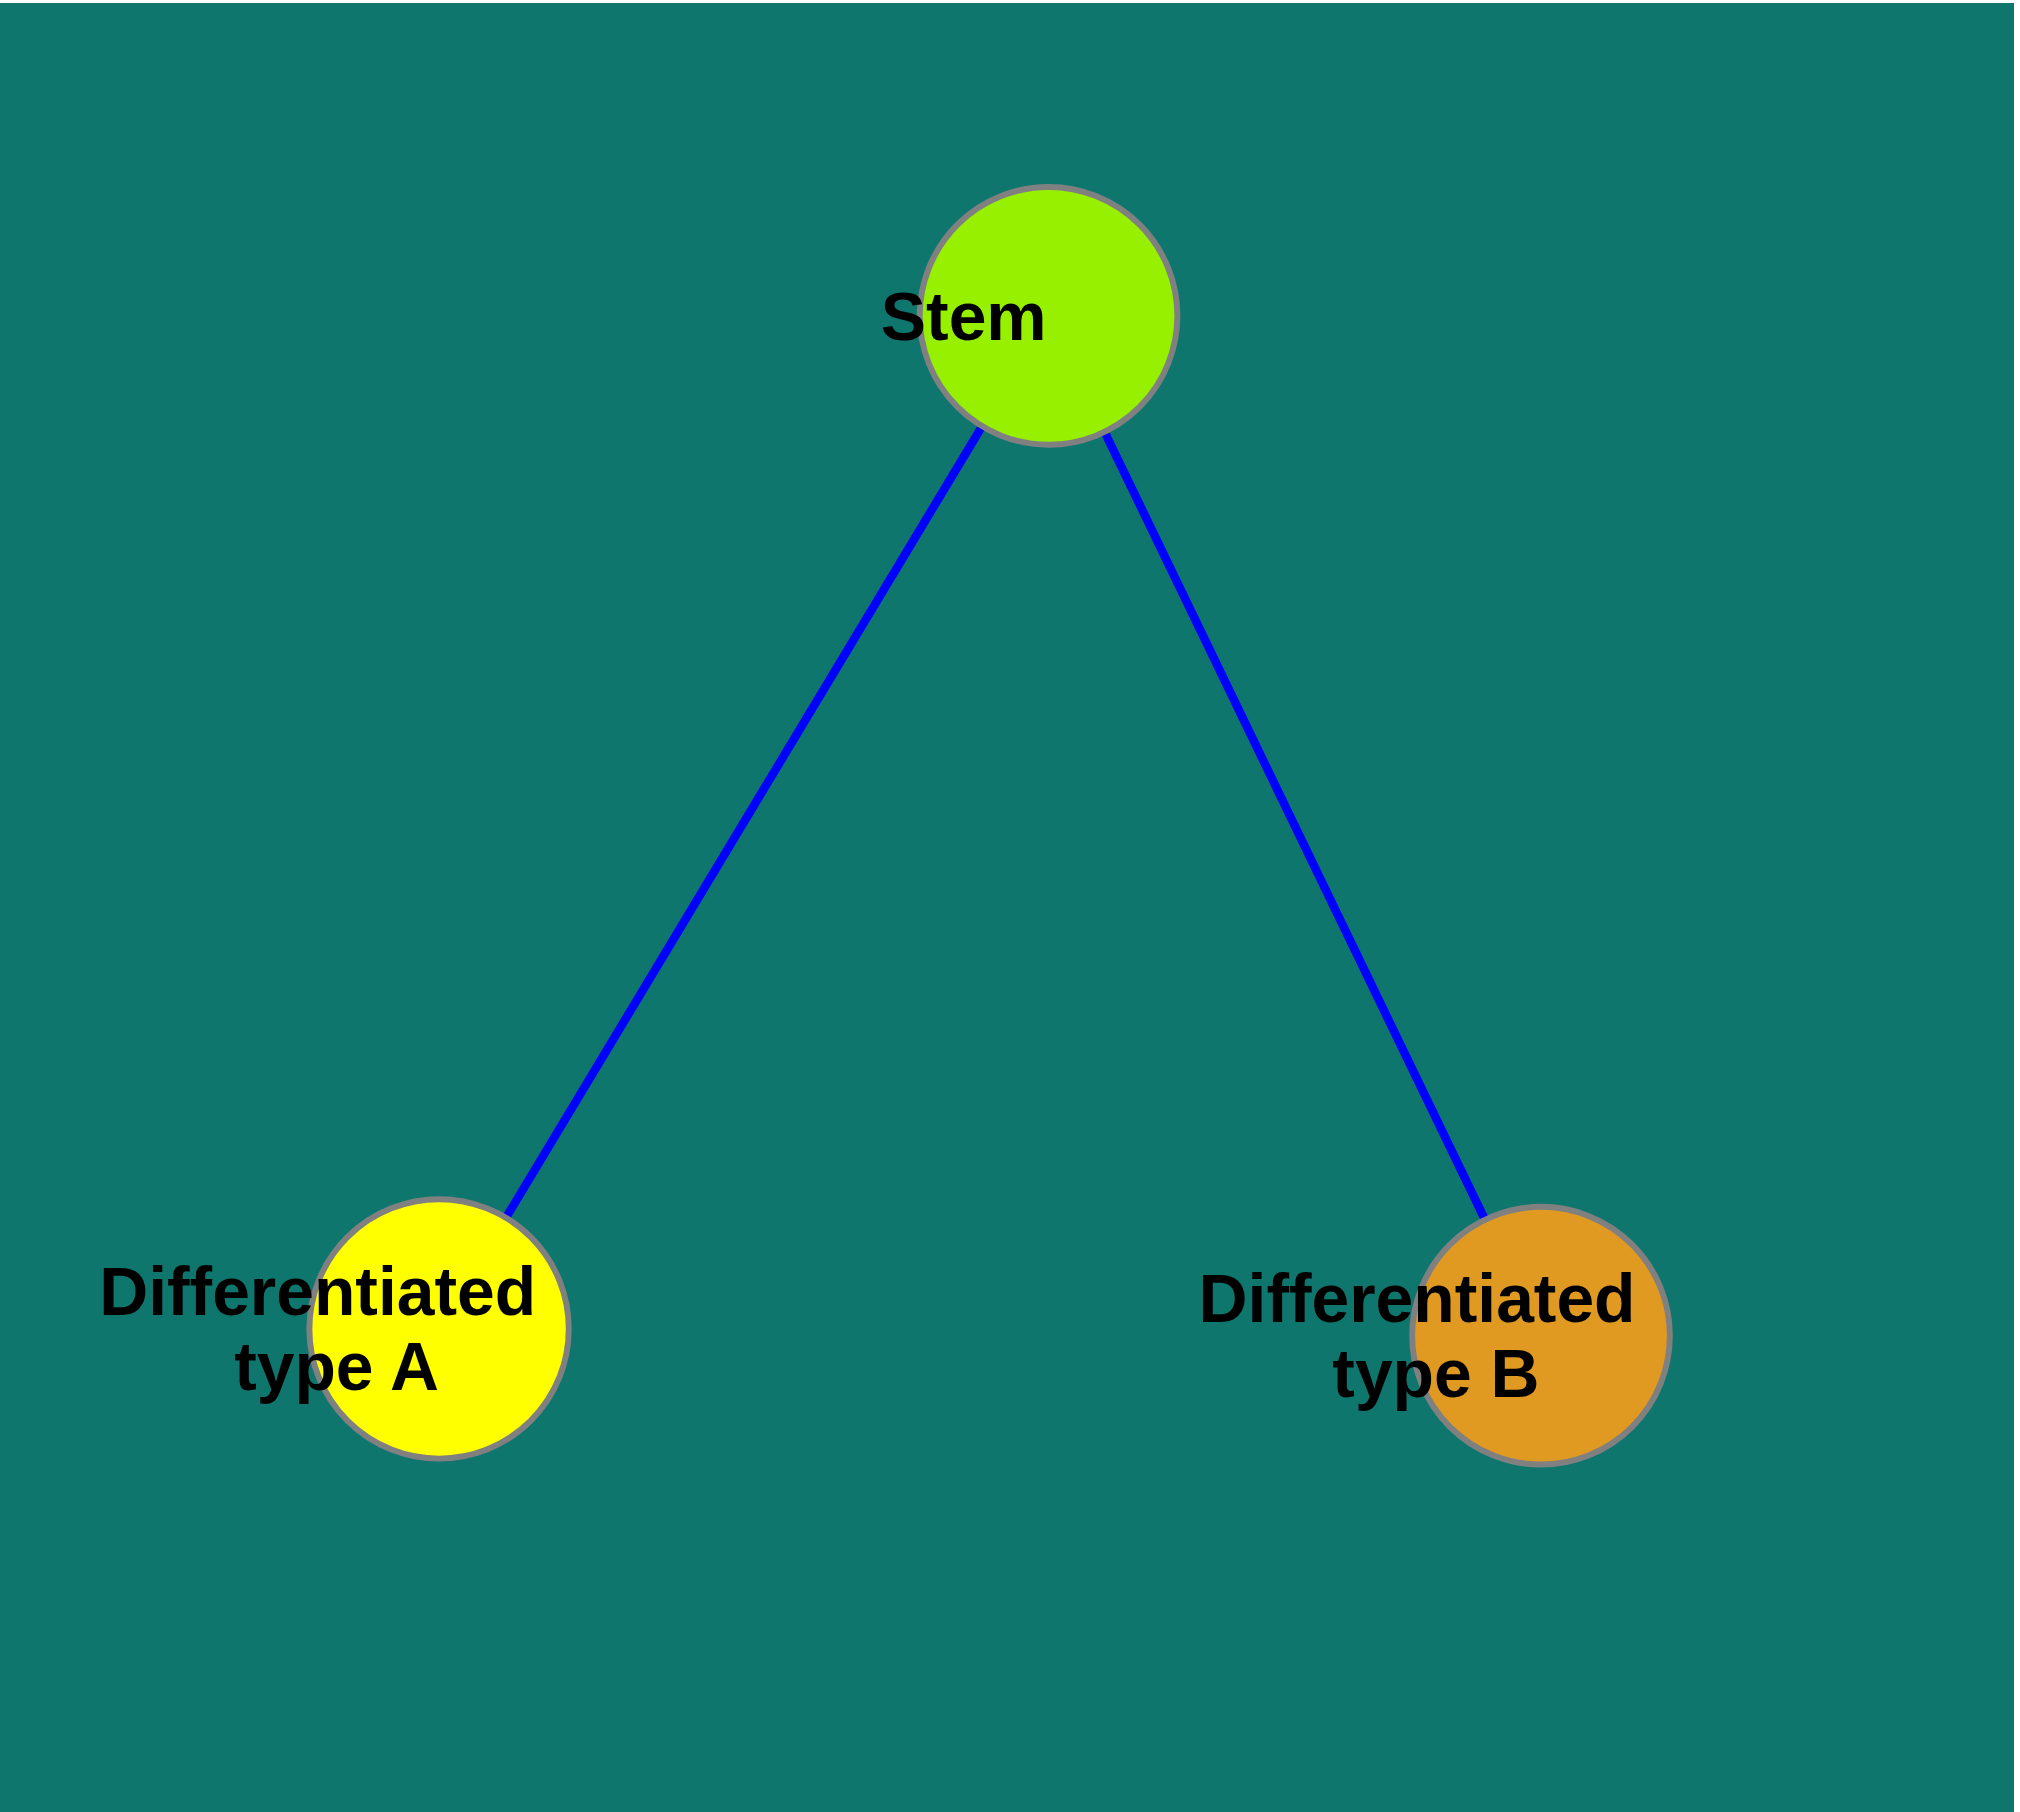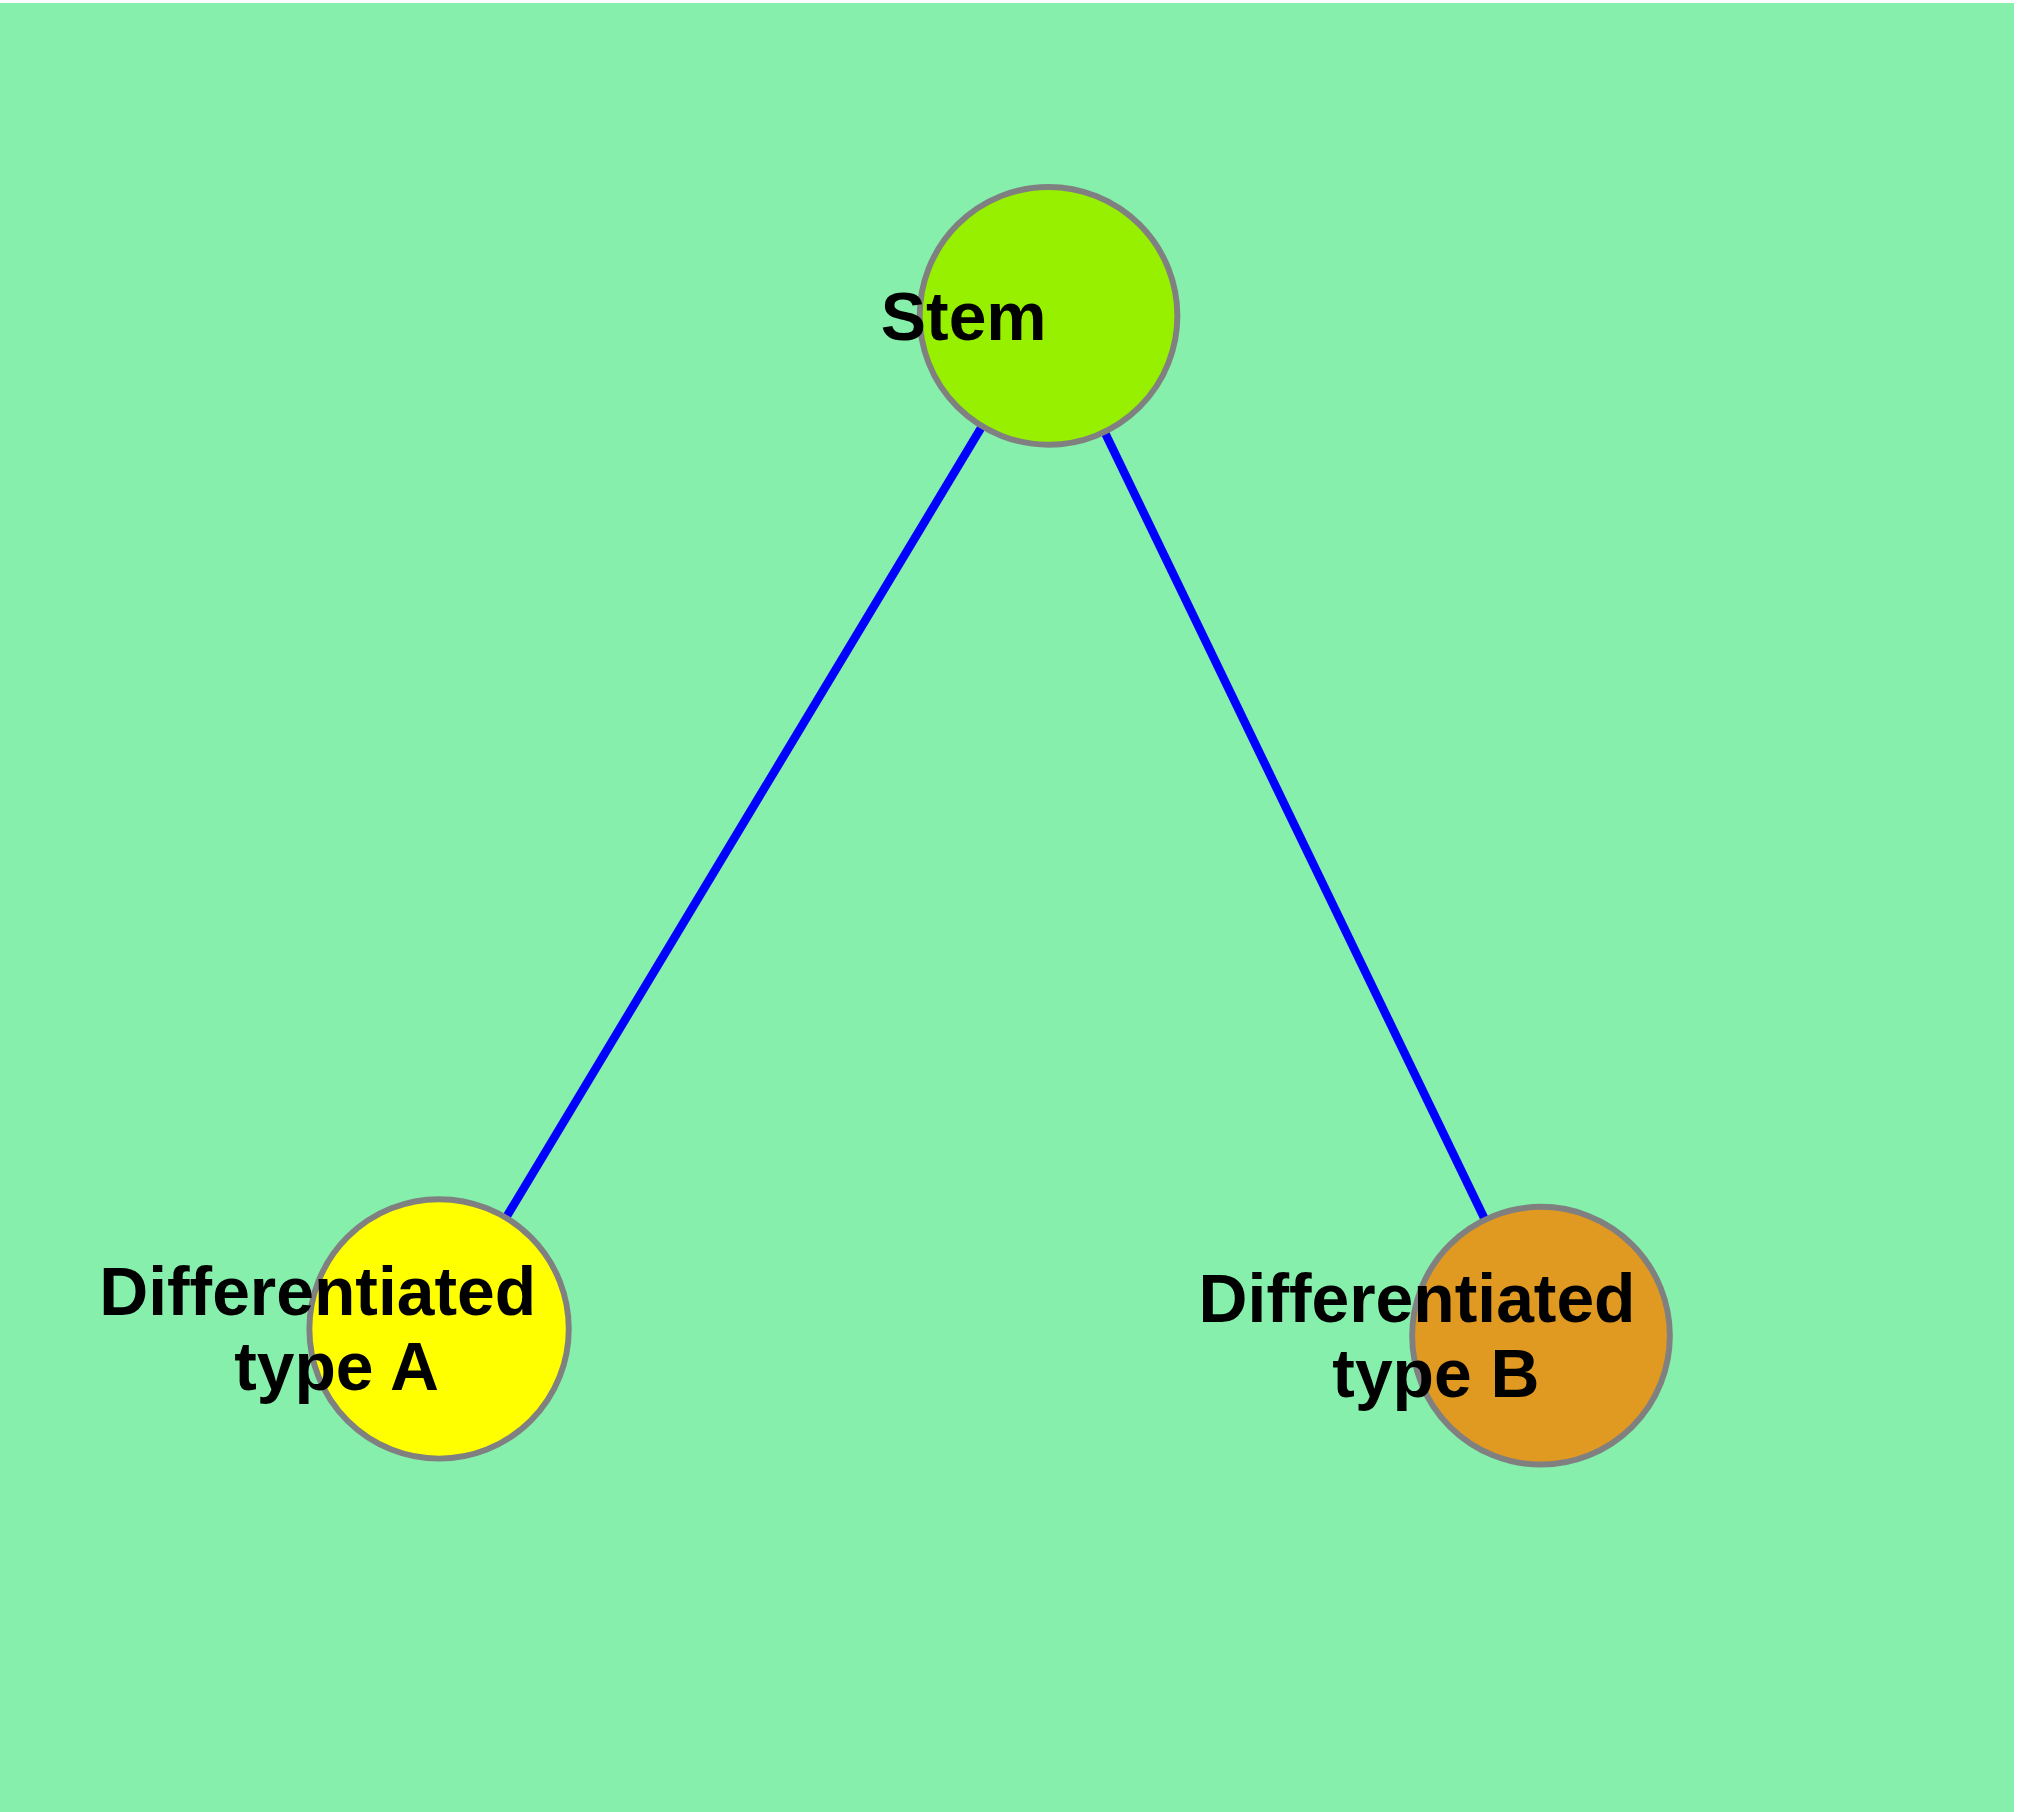--- a/index.html
+++ b/index.html
@@ -53,21 +53,21 @@
     fill: #000000;
     text-anchor: middle;
     dominant-baseline: auto;
     white-space: pre;
   }
 </style>
 </head>
 <body>
 
 <div id="graph-canvas">
-  <div id="graph-plot" style="background: #86efac;">
+  <div id="graph-plot" style="background: #0f766e;">
 
     <svg id="graph-svg" viewBox="0 0 2376 2135" preserveAspectRatio="none">
 
       <g>
         <line class="edge-line" x1="1237" y1="369" x2="518" y2="1564" stroke="#0000ff" stroke-width="10"></line>
         <line class="edge-line" x1="1237" y1="369" x2="1818" y2="1572" stroke="#0000ff" stroke-width="10"></line>
       </g>
 
       <g>
 

